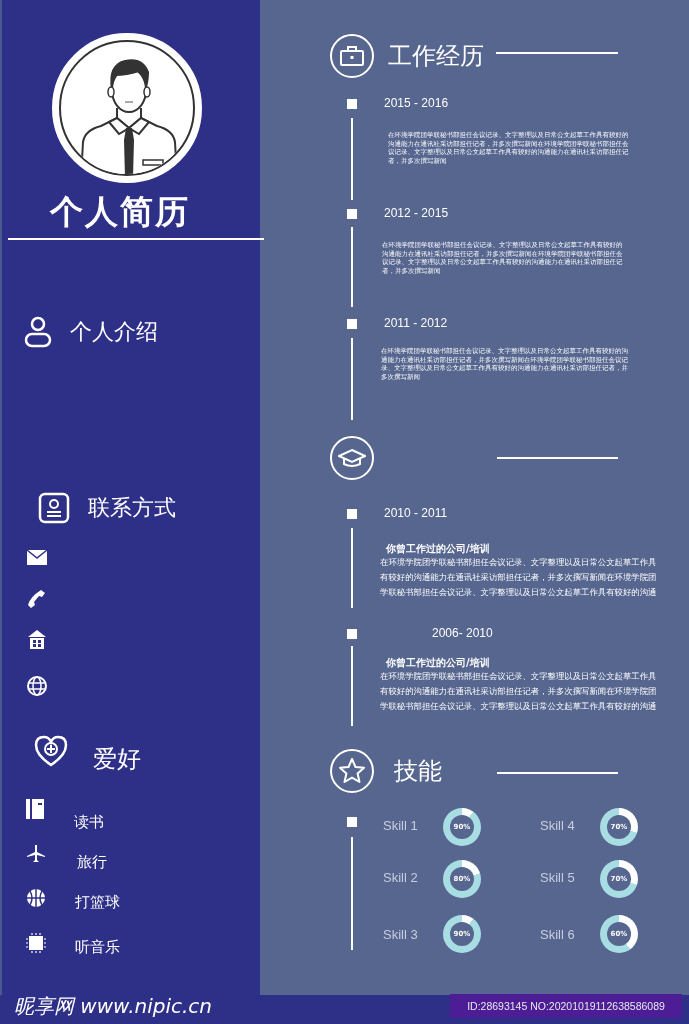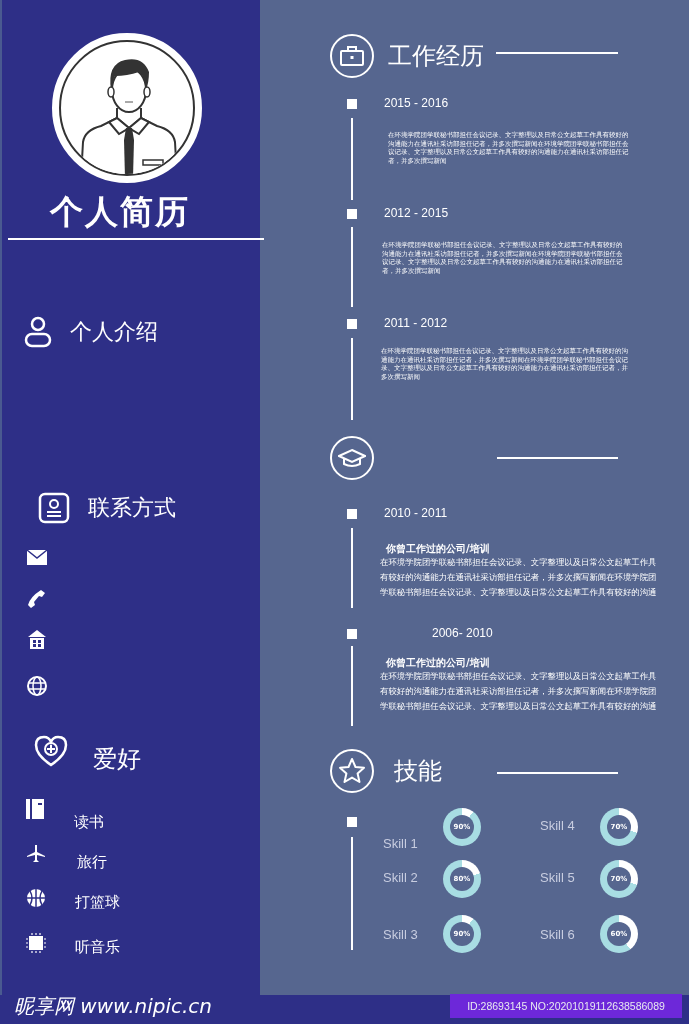--- a/index.html
+++ b/index.html
@@ -23,21 +23,21 @@
   .bullet { width:10px; height:10px; background:#fff; position:absolute; left:347px; }
   .vline { width:2px; background:#fff; position:absolute; left:351px; }
   .date { position:absolute; left:384px; font-size:12px; font-family:"Liberation Sans",sans-serif; }
   .para-small { position:absolute; font-size:6.5px; line-height:8.5px; width:245px; }
   .company { position:absolute; left:386px; font-size:10px; font-weight:bold; }
   .para-med { position:absolute; left:380px; font-size:8.4px; line-height:15px; width:300px; white-space:nowrap; }
   .skill-name { position:absolute; font-size:13px; color:#c8cde0; font-family:"Liberation Sans",sans-serif; }
   .donut { position:absolute; width:38px; height:38px; border-radius:50%; }
   .donut .hole { position:absolute; left:7px; top:7px; width:24px; height:24px; border-radius:50%; background:#56668f; display:flex; align-items:center; justify-content:center; font-size:7px; font-weight:bold; }
   .wm-logo { left:14px; top:993px; font-size:20px; font-weight:normal; font-style:italic; }
-  .wm-id { left:450px; top:994px; width:232px; height:24px; background:#6d28d9; font-size:10.5px; display:flex; align-items:center; justify-content:center; color:#e8e8f0; font-family:"Liberation Sans",sans-serif; }
+  .wm-id { left:450px; top:994px; width:232px; height:24px; background:#4c1d95; font-size:10.5px; display:flex; align-items:center; justify-content:center; color:#e8e8f0; font-family:"Liberation Sans",sans-serif; }
 </style>
 </head>
 <body>
 
 <div class="left"></div>
 <div class="right"></div>
 <div class="footer-strip"></div>
 
 <div class="abs avatar-ring">
   <div class="avatar-inner">
@@ -233,21 +233,21 @@
         <path d="M14 2 L17.5 10 L26 10.8 L19.6 16.5 L21.5 25 L14 20.6 L6.5 25 L8.4 16.5 L2 10.8 L10.5 10 Z" fill="none" stroke="#fff" stroke-width="2" stroke-linejoin="round"></path>
       </svg>
   </div>
   <span class="sec-label" style="margin-left:20px;">技能</span>
 </div>
 <div class="sec-line" style="left:497px; top:772px; width:121px;"></div>
 
 <div class="bullet" style="top:817px;"></div>
 <div class="vline" style="top:837px; height:113px;"></div>
 
-<div class="skill-name" style="left:383px; top:818px;margin-top:18px;">Skill 1</div>
+<div class="skill-name" style="left:383px; top:818px;">Skill 1</div>
 <div class="donut" style="left:443px; top:808px; background:conic-gradient(#fff 0 10%, #a8dde3 10% 100%);">
     <div class="hole">90%</div>
   </div>
 
 <div class="skill-name" style="left:383px; top:870px;">Skill 2</div>
 <div class="donut" style="left:443px; top:860px; background:conic-gradient(#fff 0 20%, #a8dde3 20% 100%);">
     <div class="hole">80%</div>
   </div>
 
 <div class="skill-name" style="left:383px; top:927px;">Skill 3</div>

